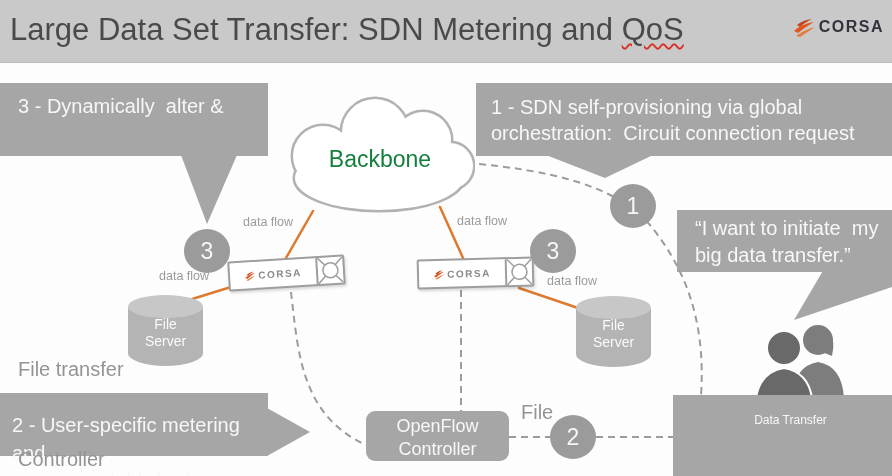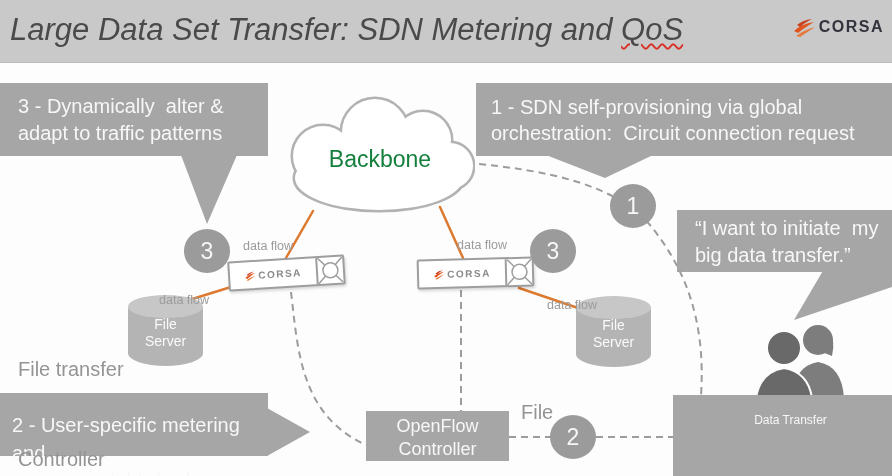--- a/index.html
+++ b/index.html
@@ -3,35 +3,35 @@
 <meta charset="utf-8">
 <style>
   html,body{margin:0;padding:0;background:#e9e9e9;}
   #slide{
     position:relative;width:892px;height:476px;overflow:hidden;
     background:#fdfdfd;font-family:"Liberation Sans",sans-serif;
     -webkit-font-smoothing:antialiased;
   }
   
   .band{position:absolute;left:0;top:0;width:892px;height:62px;background:#c9c9c9;border-bottom:1px solid #bcbcbc;}
-  .title{position:absolute;left:10px;top:12px;font-size:31px;color:#4a4a4a;letter-spacing:0px;white-space:nowrap;font-style:italic;}
+  .title{position:absolute;left:10px;top:12px;font-size:31px;color:#4a4a4a;letter-spacing:0px;white-space:nowrap;}
   .title .squiggle{
     text-decoration-line:underline;text-decoration-style:wavy;
     text-decoration-color:#d93025;text-decoration-thickness:2px;text-underline-offset:3px;
   }
   .brand{position:absolute;right:8px;top:16px;display:flex;align-items:center;gap:3px;}
   .brand-text{font-size:16px;font-weight:bold;color:#33333d;letter-spacing:1.5px;}
   
   .gbox{position:absolute;background:#a6a6a6;color:#f7f7f7;}
   .gbox .ln{white-space:pre-wrap;}
   .callout3{left:0;top:83px;width:268px;height:73px;padding:10px 0 0 18px;font-size:20px;line-height:27px;box-sizing:border-box;}
   .callout1{left:476px;top:83px;width:416px;height:73px;padding:11px 0 0 15px;font-size:20px;line-height:26px;box-sizing:border-box;}
   .callout2{left:0;top:393px;width:268px;height:63px;padding:18px 0 0 12px;font-size:20px;line-height:28px;box-sizing:border-box;}
   .bubble{left:677px;top:210px;width:215px;height:62px;padding:5px 0 0 18px;font-size:20px;line-height:27px;box-sizing:border-box;}
-  .openflow{left:366px;top:411px;width:143px;height:50px;font-size:18px;line-height:23px;text-align:center;padding-top:4px;box-sizing:border-box;z-index:4;}
+  .openflow{left:366px;top:411px;width:143px;height:50px;font-size:18px;line-height:23px;text-align:center;padding-top:4px;box-sizing:border-box;z-index:4;border-radius:9px;}
   .scheduler{left:673px;top:395px;width:235px;height:81px;font-size:12px;line-height:25px;text-align:center;padding-top:13px;box-sizing:border-box;z-index:4;}
   
   .badge{position:absolute;width:46px;height:44px;border-radius:50%;background:#9b9b9b;color:#f7f7f7;
          font-size:23px;display:flex;align-items:center;justify-content:center;z-index:6;}
   
   .cloud-label{position:absolute;left:300px;top:146px;width:160px;text-align:center;font-size:23px;color:#15803d;z-index:3;}
   
   .switch{position:absolute;width:117px;height:30px;background:#fff;border:2px solid #9e9e9e;border-radius:2px;
           display:flex;align-items:center;box-sizing:border-box;z-index:5;box-shadow:1px 2px 3px rgba(0,0,0,.15);}
   .switch .logo{flex:1;display:flex;align-items:center;justify-content:center;gap:2px;}
@@ -39,21 +39,21 @@
   .switch .port{width:27px;height:100%;border-left:2px solid #9e9e9e;box-sizing:border-box;}
   .sw-left{left:228px;top:258px;transform:rotate(-3.5deg);}
   .sw-right{left:417px;top:258px;transform:rotate(-1.5deg);}
   
   .cyl{position:absolute;width:75px;height:70px;background:#b4b4b4;border-radius:38px/13px;z-index:3;}
   .cyl::before{content:'';position:absolute;left:0;right:0;top:-1px;height:23px;border-radius:50%;background:#c7c7c7;}
   .cyl .cyl-txt{position:absolute;left:0;right:0;top:20px;text-align:center;color:#fafafa;font-size:14px;line-height:17px;}
   .cyl-left{left:128px;top:296px;}
   .cyl-right{left:576px;top:297px;}
   
-  .flow{position:absolute;font-size:12.5px;color:#9b9b9b;z-index:3;white-space:nowrap;margin-top:24px;}
+  .flow{position:absolute;font-size:12.5px;color:#9b9b9b;z-index:3;white-space:nowrap;}
   .sidecap{position:absolute;font-size:20px;color:#949494;line-height:30px;z-index:3;white-space:pre-wrap;}
   .dest{left:18px;top:294px;}
   .src{left:521px;top:337px;}
   
   svg.overlay{position:absolute;left:0;top:0;z-index:1;}
   svg.cloud{position:absolute;left:283px;top:92px;z-index:2;}
   svg.people{position:absolute;left:748px;top:316px;z-index:3;}
 </style>
 </head>
 <body>
@@ -110,21 +110,20 @@
       <circle cx="40" cy="64" r="30"></circle>
       <circle cx="92" cy="40" r="33"></circle>
       <circle cx="140" cy="48" r="28"></circle>
       <circle cx="167" cy="74" r="23"></circle>
     </g>
   </svg>
   <div class="cloud-label">Backbone</div>
 
   <div class="gbox callout3">
     <div class="ln">3 - Dynamically  alter &amp;</div>
-    <div class="ln">adapt to traffic patterns</div>
   </div>
   <div class="gbox callout1">
     <div class="ln">1 - SDN self-provisioning via global</div>
     <div class="ln">orchestration:  Circuit connection request</div>
   </div>
   <div class="gbox callout2">
     <div class="ln">2 - User-specific metering and</div>
     <div class="ln">queuing established</div>
   </div>
 

